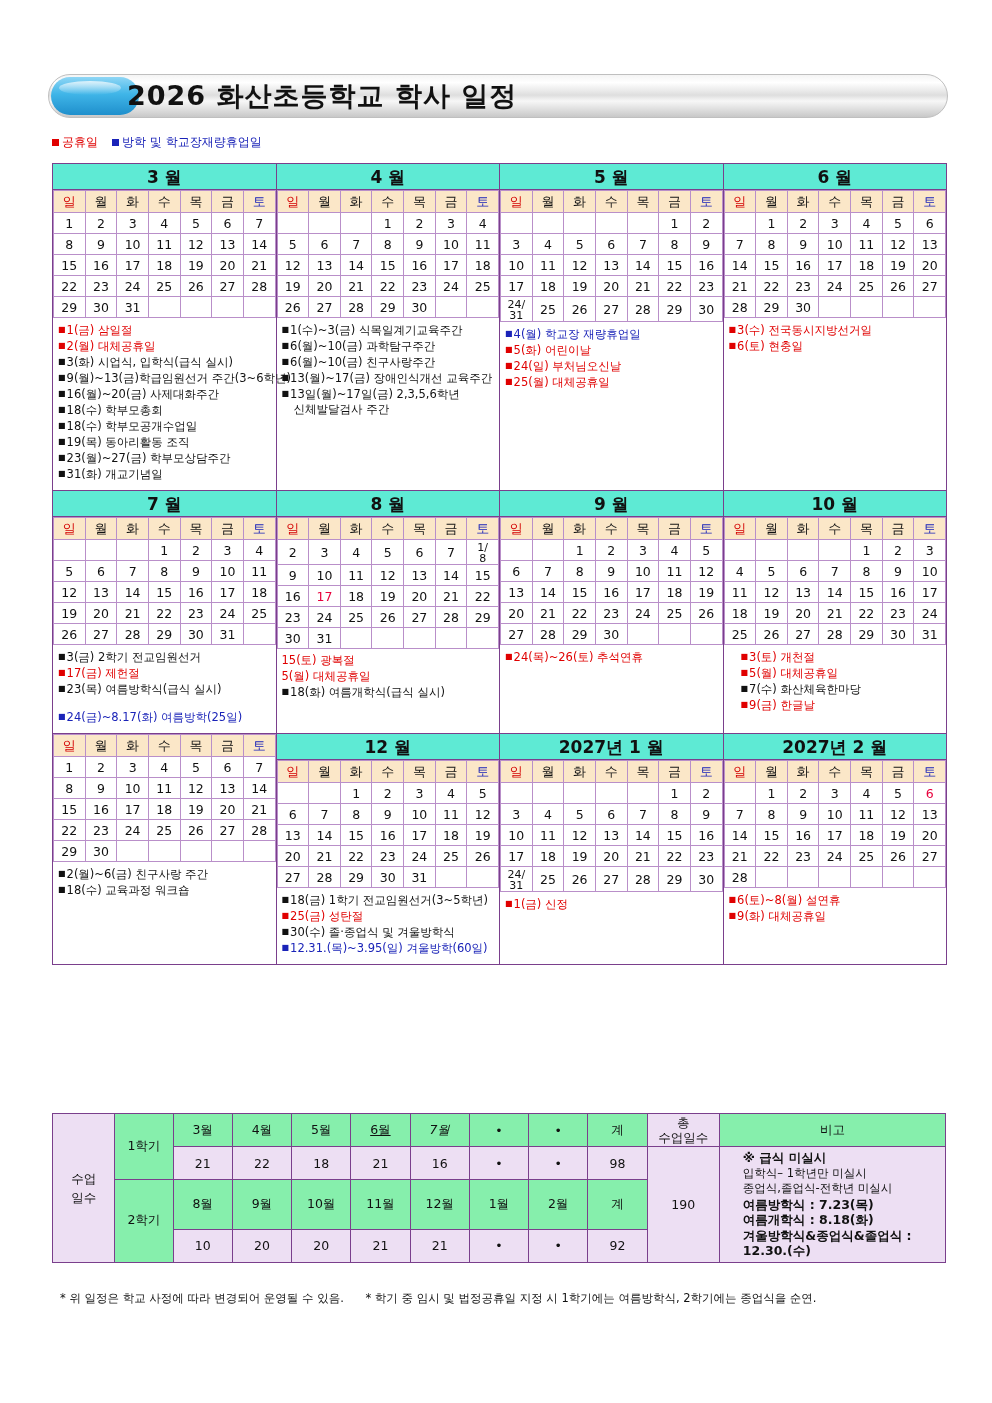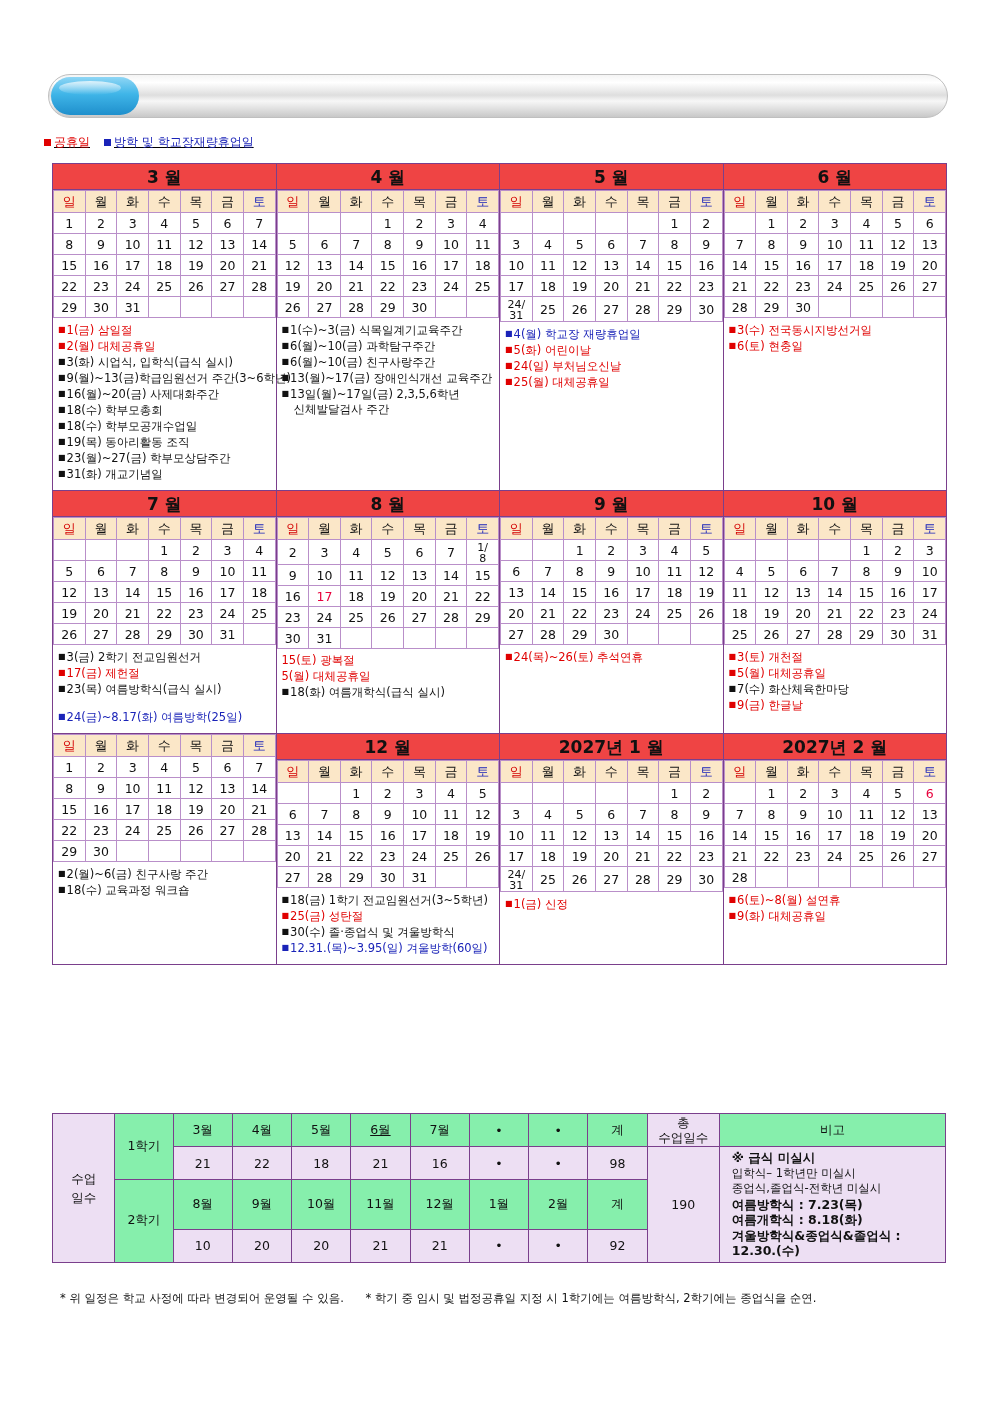--- a/index.html
+++ b/index.html
@@ -36,41 +36,41 @@
   .title-text {
     position: relative; z-index: 2;
     margin-left: 78px;
     font-size: 27px; font-weight: bold; color: #111111;
     letter-spacing: 1px;
     font-family: "DejaVu Sans", "Liberation Sans", sans-serif;
   }
 
   
   .legend {
-    position: absolute; left: 44px; top: 134px;
-    font-size: 12px; display: flex; gap: 14px; align-items: center; text-decoration: underline;
+    position: absolute; left: 52px; top: 134px;
+    font-size: 12px; display: flex; gap: 14px; align-items: center;
   }
   .legend-item { display: flex; align-items: center; gap: 3px; }
   .sq { width: 7px; height: 7px; display: inline-block; }
   .sq.red { background: #e00000; }
   .sq.blue { background: #1a23b8; }
   .lg-red { color: #e00000; }
   .lg-blue { color: #1a23b8; }
 
   
   .cal-wrap { position: absolute; left: 52px; top: 163px; width: 894px; }
   table.cal { border-collapse: collapse; width: 894px; table-layout: fixed; }
   table.cal > tbody > tr > td {
     border: 1px solid #7a3f8c;
     padding: 0;
     vertical-align: top;
     width: 223.5px;
   }
   .mon-title {
-    background: #ef4444;
+    background: #5eead4;
     text-align: center;
     font-size: 17px; font-weight: bold; color: #111;
     height: 26px; line-height: 26px;
     border-bottom: 1px solid #7a3f8c;
   }
   table.days { border-collapse: collapse; width: 100%; table-layout: fixed; }
   table.days td, table.days th {
     border: 1px solid #b98fc9;
     height: 21px;
     text-align: center;
@@ -126,39 +126,40 @@
     color: #111;
     height: 33px;
     padding: 0 2px;
   }
   .c-lav { background: #eddff3; }
   .c-white { background: #86efac; }
   .lbl-sudeop { font-size: 14px; line-height: 19px; }
   .lbl-hakgi { font-size: 12.5px; }
   .c-total { font-size: 17px; }
   .c-head-total { font-size: 12.5px; line-height: 15px; }
-  .bigo-cell { text-align: left !important; vertical-align: top; padding: 3px 12px !important; }
+  .bigo-cell { text-align: left !important; vertical-align: top; padding: 3px 23px !important; }
   .bigo-line { font-size: 11.5px; line-height: 15.5px; color: #111; white-space: nowrap; }
   .bigo-line.b { font-weight: bold; font-size: 12.5px; }
   .bigo-head { font-size: 13.5px; }
 
   
   .footer {
     position: absolute; left: 60px; top: 1291px; width: 900px;
     font-size: 11.5px; color: #111;
   }
   .footer span { margin-right: 18px; }
 </style>
 </head>
 <body>
 
 <div class="page">
 
   <div class="title-bar">
     <div class="title-ball"></div>
+    <div class="title-text">2026 화산초등학교 학사 일정</div>
   </div>
 
   <div class="legend">
     <span class="legend-item">
       <span class="sq red"></span>
       <span class="lg-red">공휴일</span>
     </span>
     <span class="legend-item">
       <span class="sq blue"></span>
       <span class="lg-blue">방학 및 학교장재량휴업일</span>
@@ -699,21 +700,21 @@
                     <td class="sun">25</td>
                     <td class="">26</td>
                     <td class="">27</td>
                     <td class="">28</td>
                     <td class="">29</td>
                     <td class="">30</td>
                     <td class="sat b">31</td>
                   </tr>
                 </tbody>
               </table>
-              <div class="events" style="height: 84px;">
+              <div class="events" style="height: 84px; margin-left: 12px;">
                 <div class="ev red"><span class="m">■</span><span>3(토) 개천절</span></div>
                 <div class="ev red"><span class="m">■</span><span>5(월) 대체공휴일</span></div>
                 <div class="ev black"><span class="m">■</span><span>7(수) 화산체육한마당</span></div>
                 <div class="ev red"><span class="m">■</span><span>9(금) 한글날</span></div>
               </div>
             </td>
           </tr>
           <tr>
             <td>
               <table class="days">
@@ -985,21 +986,21 @@
   <div class="sum-wrap">
     <table class="sum">
         <tbody id="sum-body">
           <tr>
             <td class="c-lav lbl-sudeop" rowspan="4" style="width: 62px;">수업<br>일수</td>
             <td class="c-white lbl-hakgi" rowspan="2" style="width: 58px;">1학기</td>
             <td class="c-white" style="width: 59px;">3월</td>
             <td class="c-white" style="width: 59px;">4월</td>
             <td class="c-white" style="width: 59px;">5월</td>
             <td class="c-white" style="width: 59px; text-decoration: underline;">6월</td>
-            <td class="c-white" style="width: 59px;">7월</td>
+            <td class="c-white" style="width: 59px; font-style: italic;">7월</td>
             <td class="c-white" style="width: 59px;">•</td>
             <td class="c-white" style="width: 59px;">•</td>
             <td class="c-white" style="width: 59px;">계</td>
             <td class="c-lav c-head-total" rowspan="1" style="width: 72px;">총<br>수업일수</td>
             <td class="c-white bigo-head" rowspan="1" style="width: 225px;">비고</td>
           </tr>
           <tr>
             <td class="c-lav" style="width: 59px;">21</td>
             <td class="c-lav" style="width: 59px;">22</td>
             <td class="c-lav" style="width: 59px;">18</td>

